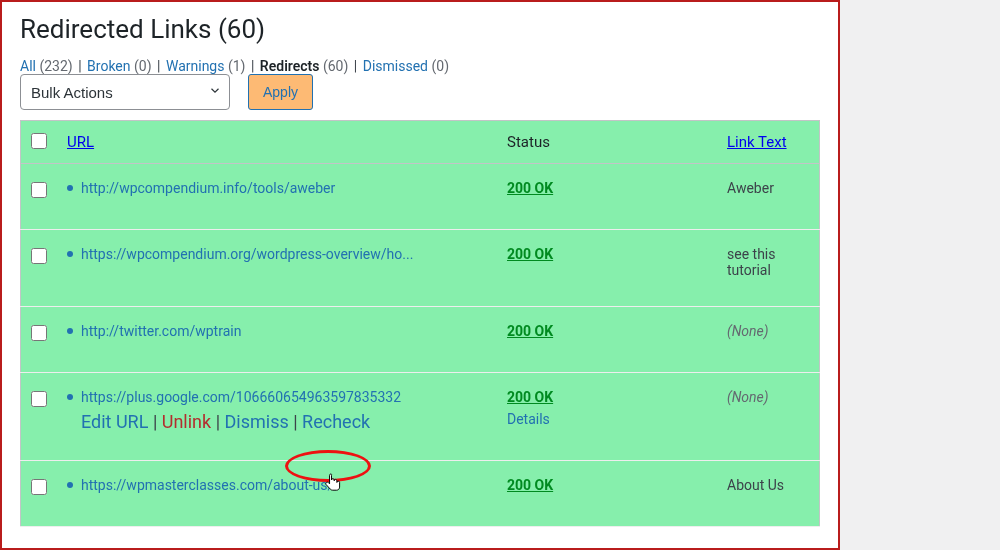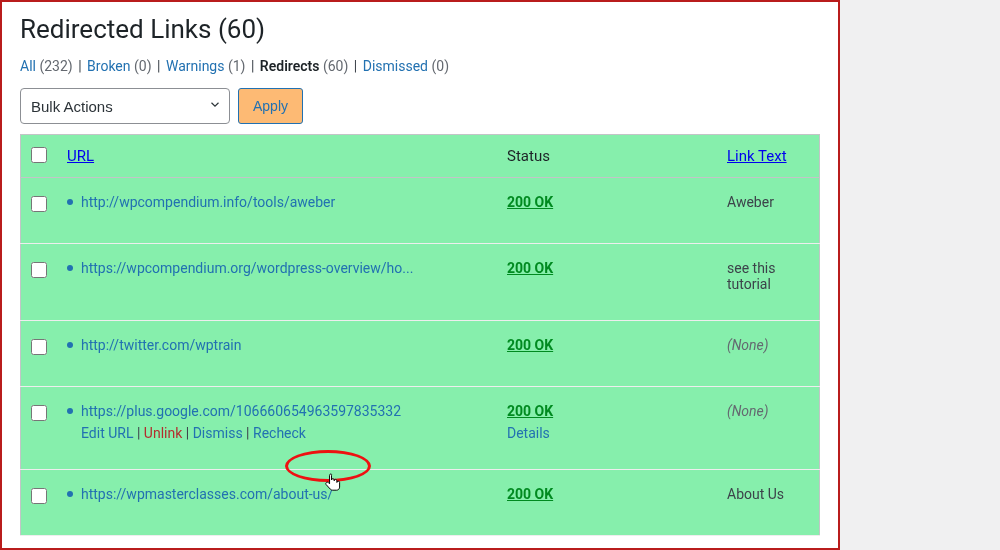--- a/index.html
+++ b/index.html
@@ -21,28 +21,27 @@
     padding: 12px 18px;
   }
   h1 {
     font-size: 26px;
     font-weight: 400;
     color: #1d2327;
     margin-bottom: 14px;
   }
   .subsubsub {
     font-size: 14px;
-    margin-bottom: 14px;
     color: #646970;
   }
   .subsubsub a { color: #2271b1; text-decoration: none; }
   .subsubsub .current { color: #1d2327; font-weight: 600; }
   .subsubsub .sep { color: #3c434a; padding: 0 2px; }
   .subsubsub .count { color: #646970; }
-  .actions-row { margin-bottom: 10px; display:flex; gap:8px; align-items:center;}
+  .actions-row { margin-bottom: 10px; display:flex; gap:18px; align-items:center;}
   .bulk-select {
     position:relative;
     width: 210px;
   }
   .bulk-select select {
     width: 100%;
     height: 36px;
     padding: 0 28px 0 10px;
     font-size: 15px;
     border: 1px solid #8c8f94;
@@ -93,21 +92,21 @@
   .url-cell a { color: #2271b1; text-decoration: none; }
   .bullet {
     display:inline-block; width:6px; height:6px; border-radius:50%;
     background:#2271b1; vertical-align:middle; margin-right:8px; margin-bottom:2px;
   }
   .status-ok { color: #008a20; font-weight: 700; text-decoration: underline; }
   .none { color:#646970; font-style: italic; }
   .row-actions {
     margin-top: 6px;
     padding-left: 14px;
-    font-size: 14px;
+    font-size: 18px;
   }
   .row-actions a { color:#2271b1; text-decoration:none; }
   .row-actions a.unlink { color:#b32d2e; }
   .row-actions .divider { color:#3c434a; }
   .detail-link { color:#2271b1; text-decoration:none; display:block; margin-top:6px;}
   .ellipse-highlight {
     position:absolute;
     border: 3px solid #e11;
     border-radius: 50%;
     width: 86px; height: 32px;

